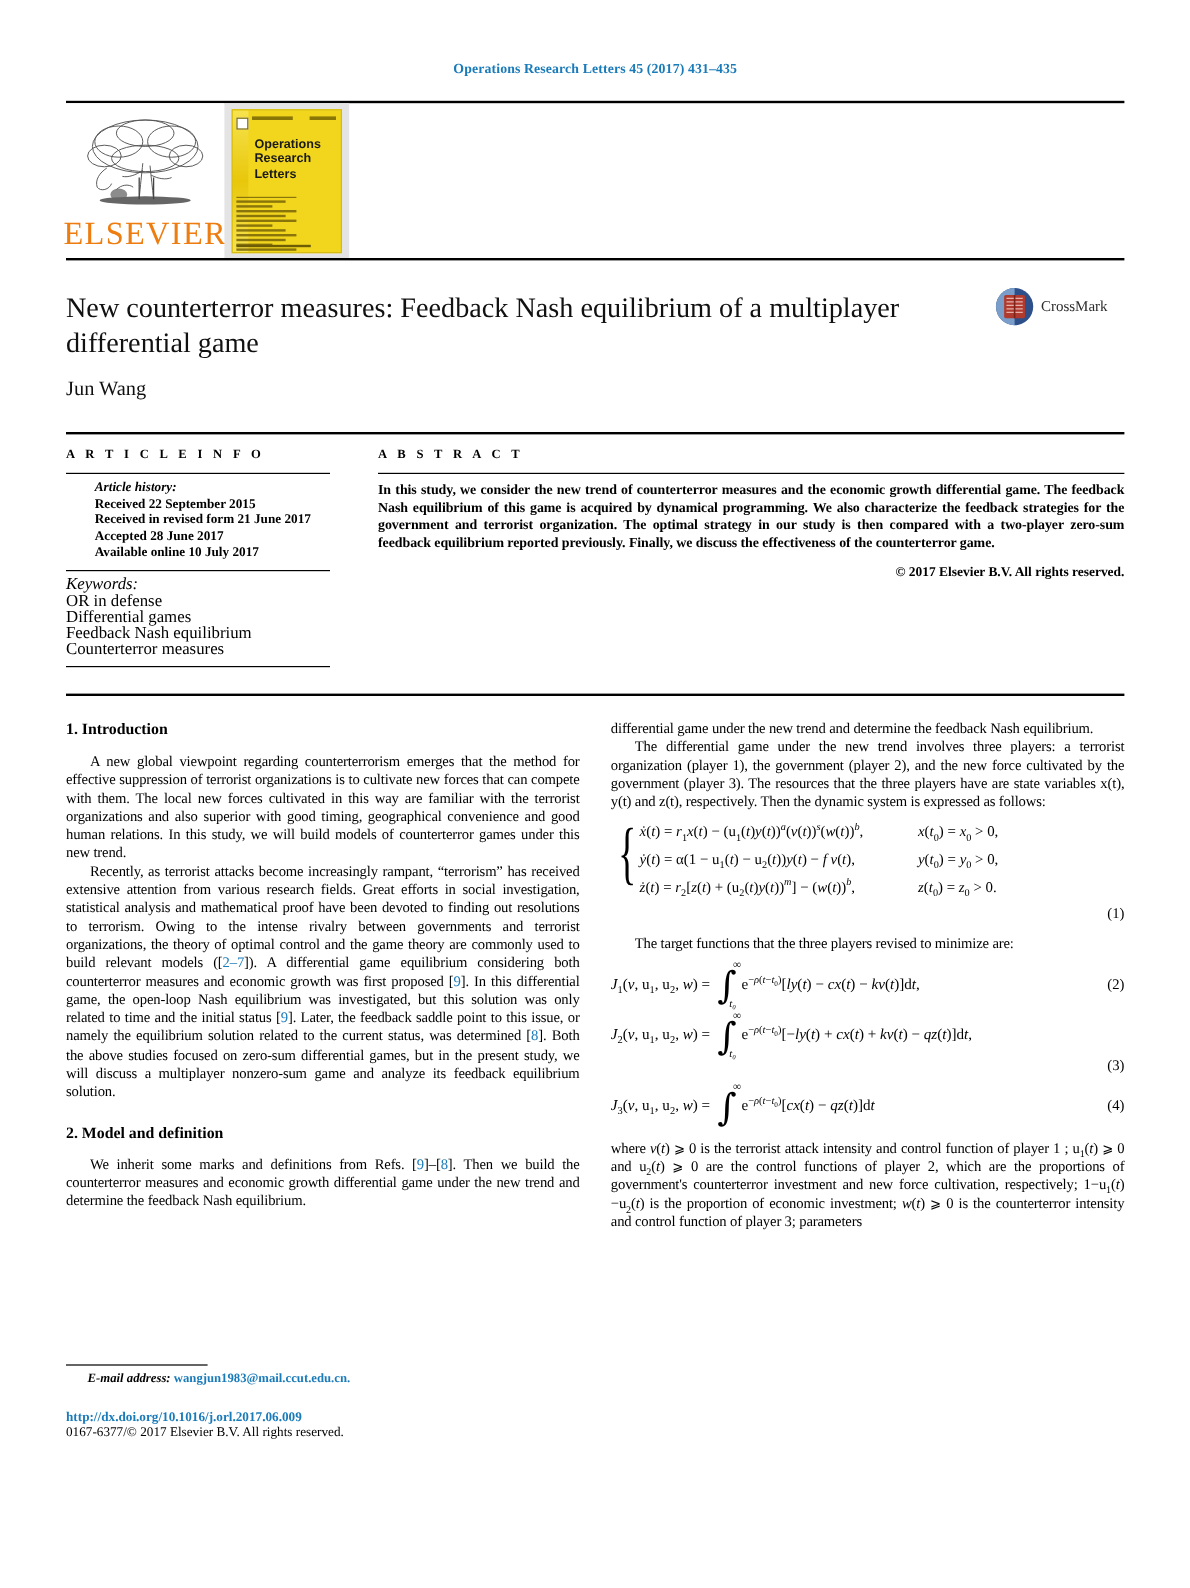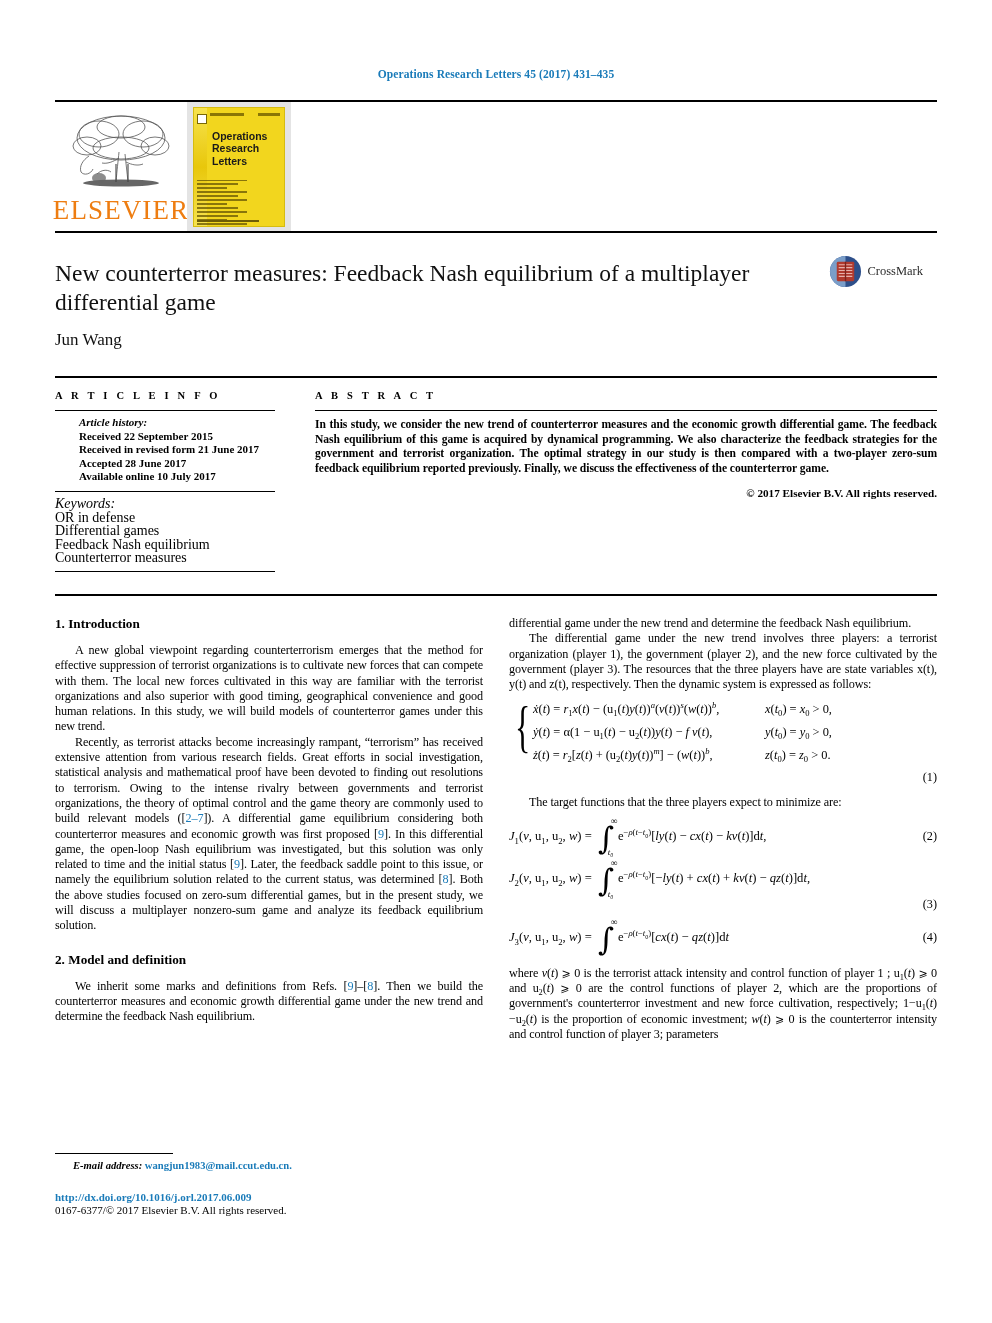--- a/index.html
+++ b/index.html
@@ -7,21 +7,21 @@
   body {
     width: 992px;
     height: 1323px;
     background: #ffffff;
     font-family: "Liberation Serif", "DejaVu Serif", serif;
     color: #000000;
     position: relative;
     overflow: hidden;
   }
 
-  .page { width: 992px; height: 1040px; position: relative; padding: 16px 55px; }
+  .page { width: 992px; height: 1040px; position: relative; padding: 0 55px; }
 
   
   .running-head {
     text-align: center;
     color: #1a7bb9;
     font-size: 11.5px;
     font-weight: bold;
     letter-spacing: .1px;
     padding-top: 52px;
   }
@@ -454,21 +454,21 @@
             <span><span class="mi">y</span>(<span class="mi">t</span><sub>0</sub>) = <span class="mi">y</span><sub>0</sub> &gt; 0,</span>
           </div>
           <div class="eqrow">
             <span class="lhs"><span class="mi">ż</span>(<span class="mi">t</span>) = <span class="mi">r</span><sub>2</sub>[<span class="mi">z</span>(<span class="mi">t</span>) + (u<sub>2</sub>(<span class="mi">t</span>)<span class="mi">y</span>(<span class="mi">t</span>))<sup><span class="mi">m</span></sup>] − (<span class="mi">w</span>(<span class="mi">t</span>))<sup><span class="mi">b</span></sup>,</span>
             <span><span class="mi">z</span>(<span class="mi">t</span><sub>0</sub>) = <span class="mi">z</span><sub>0</sub> &gt; 0.</span>
           </div>
         </div>
       </div>
       <div class="eqno-right">(1)</div>
 
-      <p class="body" style="margin-top:10px">The target functions that the three players expect to minimize are:</p>
+      <p class="body" style="margin-top:10px">The target functions that the three players revised to minimize are:</p>
 
       <div class="eqline math">
         <div class="eqbody">
           <span><span class="mi">J</span><sub>1</sub>(<span class="mi">v</span>, u<sub>1</sub>, u<sub>2</sub>, <span class="mi">w</span>) =</span>
           <span class="intg">
             <span class="intsign">∫</span>
             <span class="intlim-top">∞</span>
             <span class="intlim-bot">t₀</span>
           </span>
           <span>e<sup>−<span class="mi">ρ</span>(<span class="mi">t</span>−<span class="mi">t</span><sub>0</sub>)</sup>[<span class="mi">ly</span>(<span class="mi">t</span>) − <span class="mi">cx</span>(<span class="mi">t</span>) − <span class="mi">kv</span>(<span class="mi">t</span>)]d<span class="mi">t</span>,</span>

